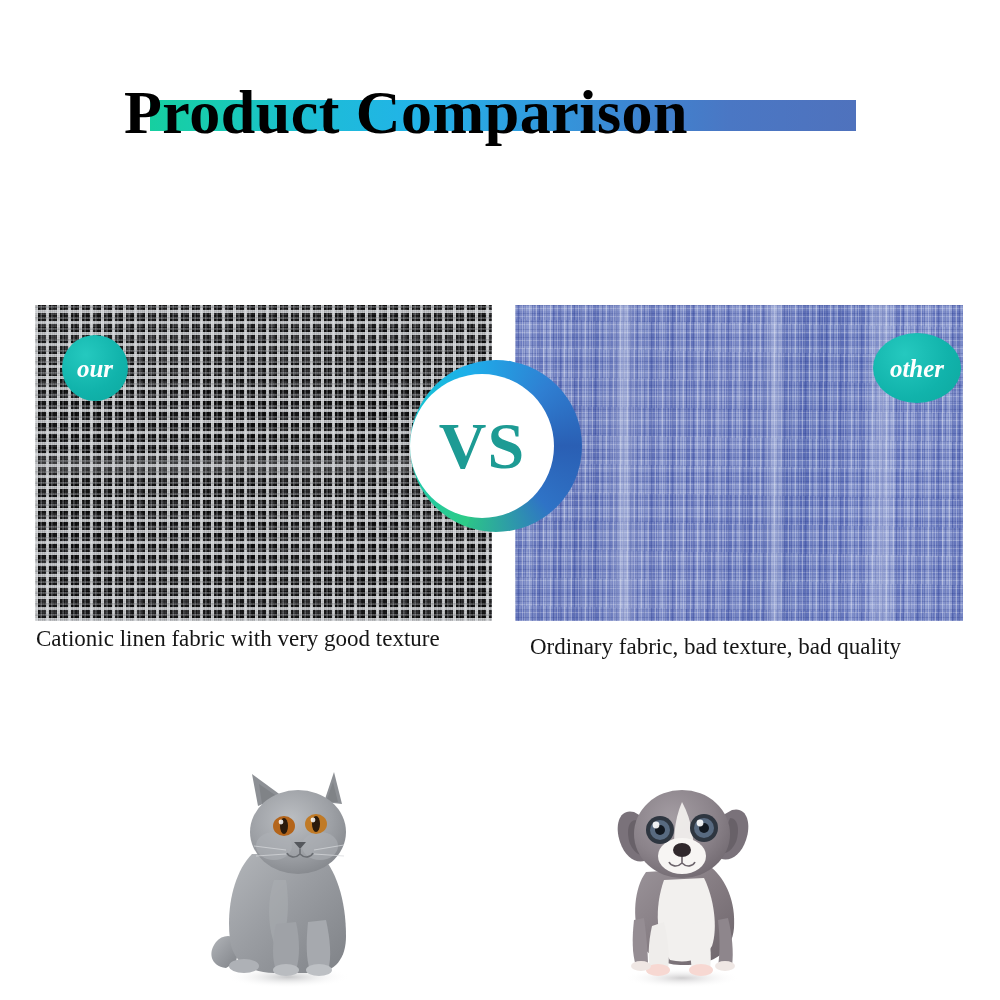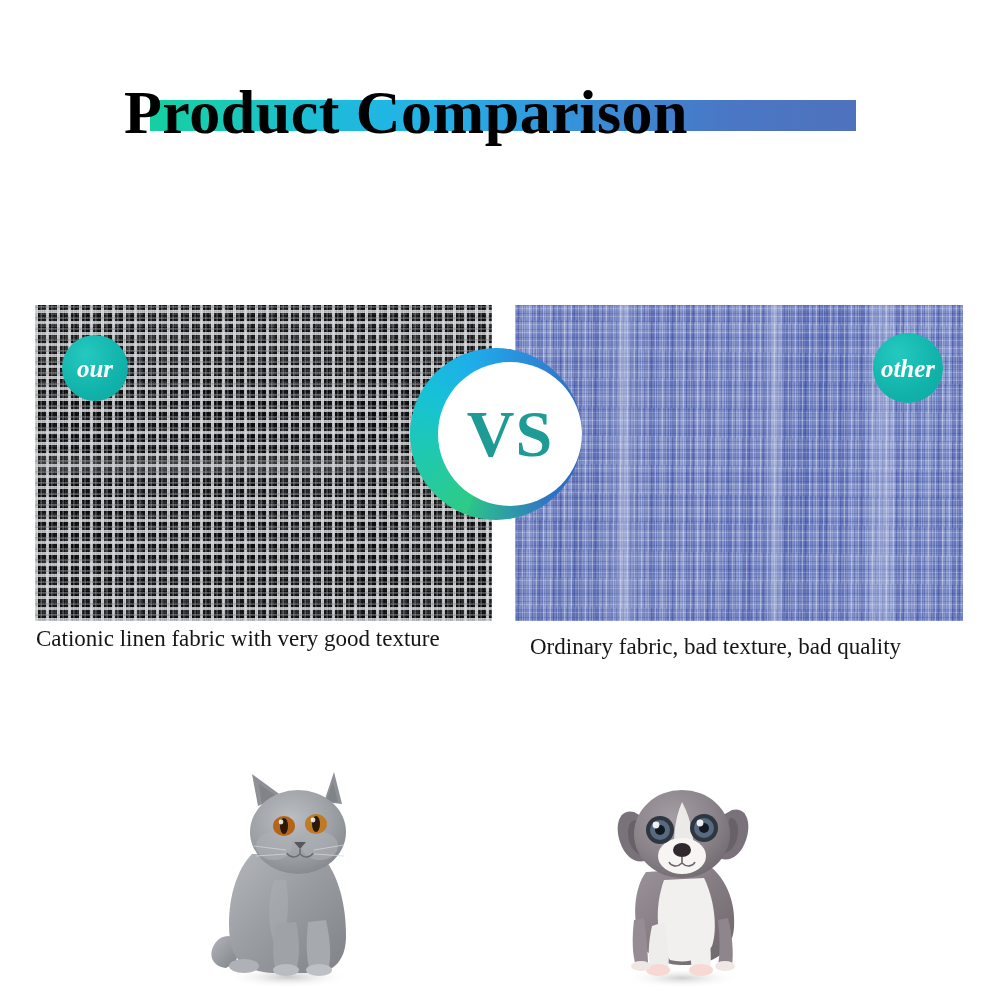--- a/index.html
+++ b/index.html
@@ -196,45 +196,45 @@
   .badge-our {
     left: 62px;
     top: 335px;
     width: 66px;
     height: 66px;
     font-size: 25px;
   }
   .badge-other {
     left: 873px;
     top: 333px;
-    width: 70px;
+    width: 88px;
     height: 70px;
     font-size: 25px;
   }
 
   
   .vs-badge {
     position: absolute;
     left: 410px;
-    top: 348px;
+    top: 360px;
     width: 172px;
     height: 172px;
     border-radius: 50%;
     background: conic-gradient(from 200deg,
       #2ecb86 0deg,
       #1fc9b0 55deg,
       #16c2d6 100deg,
       #1eaeea 140deg,
       #2f7fd2 200deg,
       #2a5fb4 250deg,
       #2f73c6 300deg,
       #2cc489 360deg);
     display: flex;
     align-items: center;
-    justify-content: flex-end;
+    justify-content: flex-start;
     box-shadow: 0 0 0 0 rgba(0,0,0,0);
   }
   .vs-inner {
     width: 144px;
     height: 144px;
     border-radius: 50%;
     background: #ffffff;
     display: flex;
     align-items: center;
     justify-content: center;

